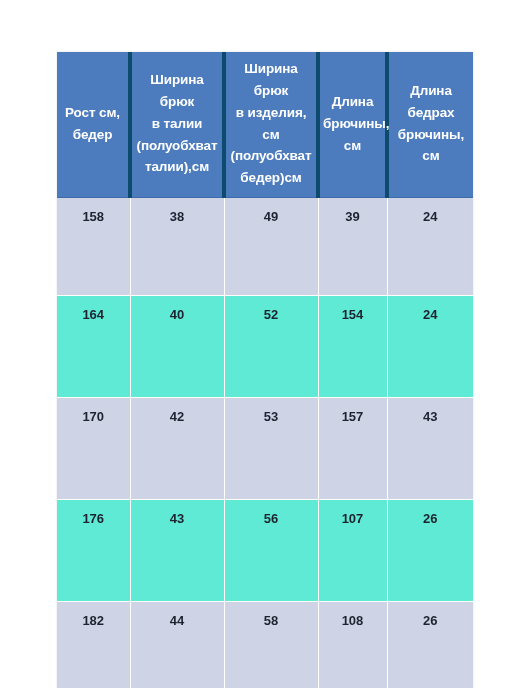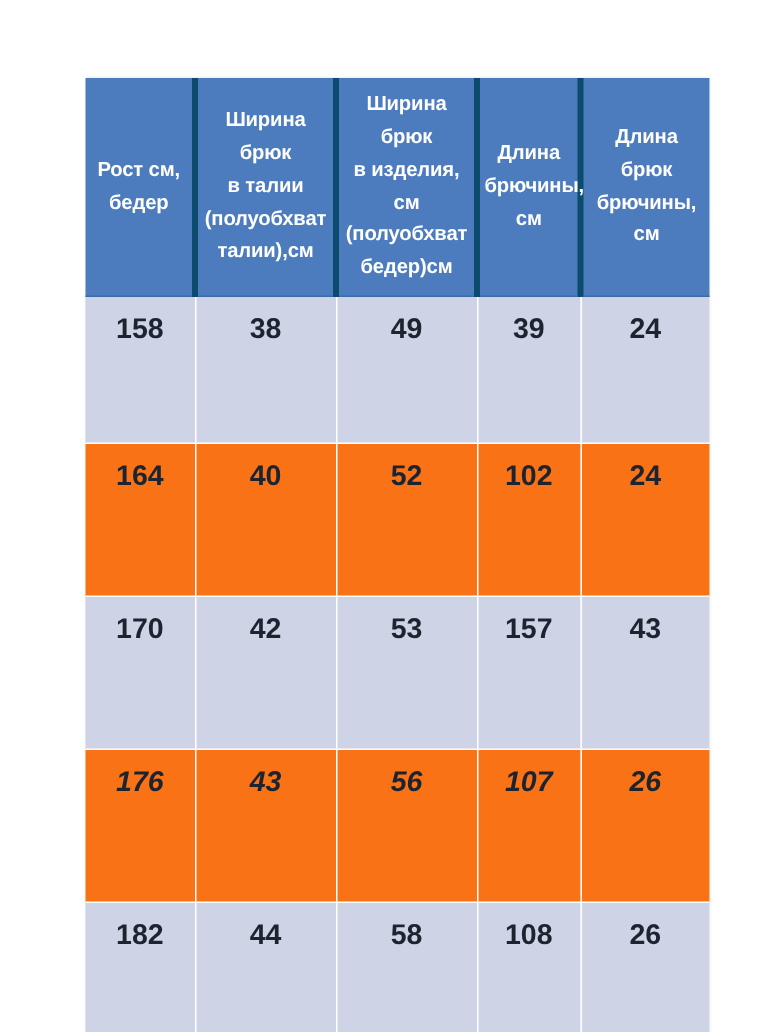--- a/index.html
+++ b/index.html
@@ -47,37 +47,37 @@
     height: 120px;
     border-right: 4px solid #0c4a6e;
     border-bottom: 1px solid #3f6ca9;
     letter-spacing: -0.1px;
   }
   thead th:last-child { border-right: none; }
 
   tbody td {
     text-align: center;
     vertical-align: top;
-    font-size: 19px;
+    font-size: 13px;
     font-weight: 700;
     color: #1d2430;
     padding-top: 11px;
     border-right: 1px solid #ffffff;
     border-bottom: 1px solid #ffffff;
   }
   tbody td:last-child { border-right: none; }
   tbody tr:last-child td { border-bottom: none; }
 
   tbody tr.band-dark td { background: #ced4e6; }
-  tbody tr.band-light td { background: #f97316; }
+  tbody tr.band-light td { background: #5eead4; }
 
   tbody tr.r0 td { height: 85px; }
   tbody tr.r1 td { height: 89px; }
   tbody tr.r2 td { height: 89px; margin-left: 39px; }
-  tbody tr.r3 td { height: 89px; font-style: italic; }
+  tbody tr.r3 td { height: 89px; }
   tbody tr.r4 td { height: 96px; }
 
   .hdr-line { display: block; }
 </style>
 </head>
 <body>
 
 <div id="page-root">
 
   <table class="size-table">
@@ -112,21 +112,21 @@
         </th>
 
         <th>
           <span class="hdr-line">Длина</span>
           <span class="hdr-line">брючины,</span>
           <span class="hdr-line">см</span>
         </th>
 
         <th>
           <span class="hdr-line">Длина</span>
-          <span class="hdr-line">брюк</span>
+          <span class="hdr-line">бедрах</span>
           <span class="hdr-line">брючины,</span>
           <span class="hdr-line">см</span>
         </th>
 
       </tr>
     </thead>
 
     <tbody>
 
       <tr class="band-dark r0">
@@ -134,21 +134,21 @@
         <td>38</td>
         <td>49</td>
         <td>39</td>
         <td>24</td>
       </tr>
 
       <tr class="band-light r1">
         <td>164</td>
         <td>40</td>
         <td>52</td>
-        <td>102</td>
+        <td>154</td>
         <td>24</td>
       </tr>
 
       <tr class="band-dark r2">
         <td>170</td>
         <td>42</td>
         <td>53</td>
         <td>157</td>
         <td>43</td>
       </tr>

